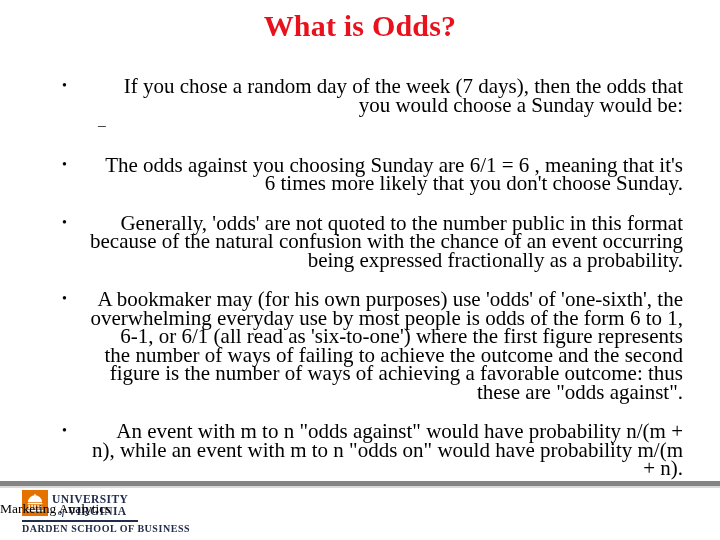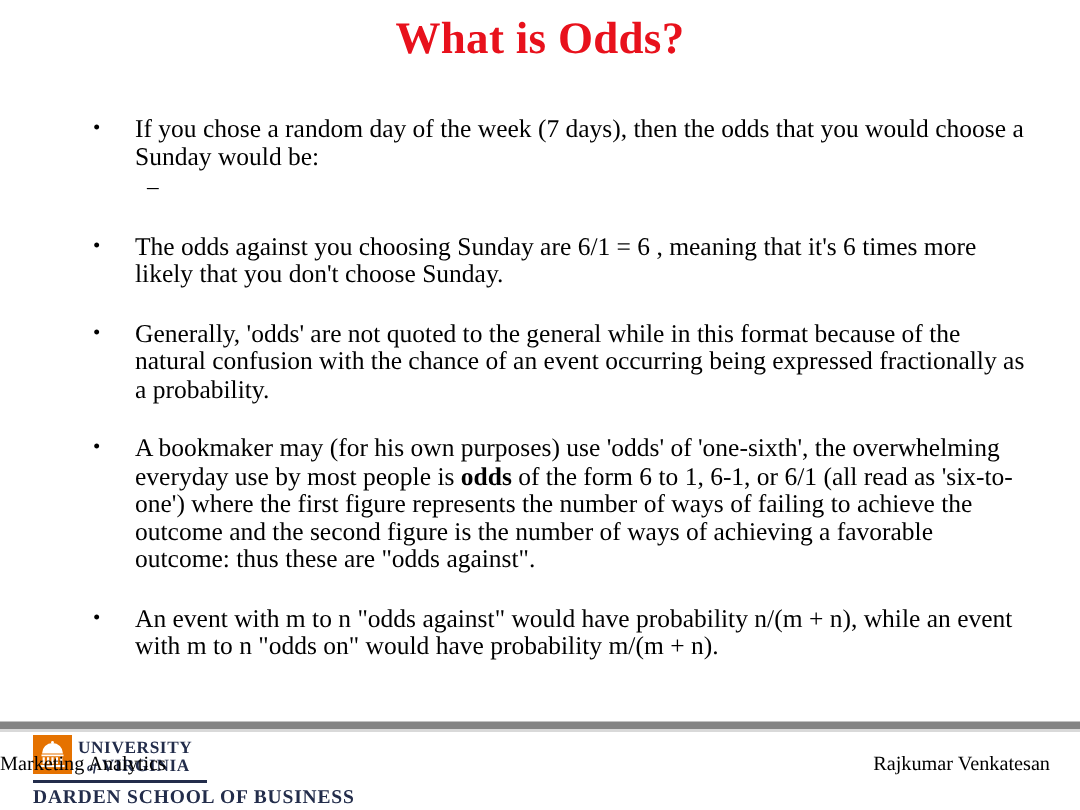--- a/index.html
+++ b/index.html
@@ -11,42 +11,42 @@
     text-align:center;padding-top:9px;font-size:30px;font-weight:bold;
     color:var(--title_red,#e8111c);letter-spacing:0.2px;
   }
   .bullets{position:absolute;left:62px;top:77px;width:622px;}
   .bullet-row{display:flex;align-items:flex-start;}
   .bullet-row.level1{margin-top:21px;}
   .bullet-row.level1:first-child{margin-top:0;}
   .bullet-row.level2{margin-left:36px;margin-top:2px;}
   .marker{flex:0 0 28px;font-size:14px;line-height:18.5px;}
   .level2 .marker{flex:0 0 24px;font-size:15.5px;}
-  .btext{font-size:17px;line-height:18.5px;max-width:593px;}
-  .seg-b{font-weight:bold;}
+  .btext{font-size:21px;line-height:18.5px;max-width:593px;text-align:right;}
+  .seg-b{font-weight:normal;}
   .seg-i{}
   .source-line{position:absolute;left:25px;top:457px;font-size:12.5px;}
   .divider{
     position:absolute;left:0;top:481px;width:720px;height:5px;
     background:var(--divider_gray,#848484);border-bottom:2px solid #d9d9d9;
   }
   .footer{position:absolute;left:0;top:488px;width:720px;height:52px;font-family:Liberation Serif, serif;}
   .footer-logo{position:absolute;left:22px;top:2px;width:116px;}
   .logo-top{display:flex;align-items:flex-start;}
   .logo-mark{
     flex:0 0 26px;width:26px;height:26px;background:var(--uva_orange,#e57200);
     display:flex;align-items:center;justify-content:center;
   }
   .logo-uva{margin-left:4px;color:var(--uva_navy,#232d4b);font-weight:bold;line-height:1.05;padding-top:3px;}
   .uva-line1{font-size:11.5px;letter-spacing:0.4px;}
   .uva-line2{font-size:11.5px;letter-spacing:0.4px;padding-left:6px;}
   .uva-of{font-style:italic;font-size:8px;letter-spacing:0;}
   .logo-sub{
     margin-top:3px;border-top:2px solid var(--uva_navy,#232d4b);padding-top:1px;
-    color:var(--uva_navy,#232d4b);font-size:13px;font-weight:bold;letter-spacing:0.55px;
+    color:var(--uva_navy,#232d4b);font-size:10px;font-weight:bold;letter-spacing:0.55px;
     white-space:nowrap;
   }
   .footer-center{position:absolute;left:0;top:13px;width:720px;text-align:left;font-size:13.5px;}
   .footer-right{position:absolute;right:20px;top:13px;font-size:13.5px;}
 </style>
 </head>
 <body>
 
 <div class="slide">
 
@@ -59,21 +59,21 @@
       </div>
       <div class="bullet-row level2">
         <span class="marker">–</span>
       </div>
       <div class="bullet-row level1">
         <span class="marker">•</span>
         <div class="btext"><span>The odds against you choosing Sunday are 6/1 = 6 , meaning that it's 6 times more likely that you don't choose Sunday.</span></div>
       </div>
       <div class="bullet-row level1">
         <span class="marker">•</span>
-        <div class="btext"><span>Generally, 'odds' are not quoted to the general while in this format because of the natural confusion with the chance of an event occurring being expressed fractionally as a probability.</span></div>
+        <div class="btext"><span>Generally, 'odds' are not quoted to the number public in this format because of the natural confusion with the chance of an event occurring being expressed fractionally as a probability.</span></div>
       </div>
       <div class="bullet-row level1">
         <span class="marker">•</span>
         <div class="btext"><span>A bookmaker may (for his own purposes) use 'odds' of 'one-sixth', the overwhelming everyday use by most people is </span><span class="seg-b">odds</span><span> of the form 6 to 1, 6-1, or 6/1 (all read as 'six-to-one') where the first figure represents the number of ways of failing to achieve the outcome and the second figure is the number of ways of achieving a </span><span class="seg-i">favorable</span><span> outcome: thus these are "odds against".</span></div>
       </div>
       <div class="bullet-row level1">
         <span class="marker">•</span>
         <div class="btext"><span>An event with </span><span class="seg-i">m</span><span> to </span><span class="seg-i">n</span><span> "odds against" would have probability </span><span class="seg-i">n</span><span>/(</span><span class="seg-i">m</span><span> + </span><span class="seg-i">n</span><span>), while an event with </span><span class="seg-i">m</span><span> to </span><span class="seg-i">n</span><span> "odds on" would have probability </span><span class="seg-i">m</span><span>/(</span><span class="seg-i">m</span><span> + </span><span class="seg-i">n</span><span>).</span></div>
       </div>
     </div>
@@ -100,16 +100,15 @@
           </svg>
         </div>
         <div class="logo-uva">
           <div class="uva-line1">UNIVERSITY</div>
           <div class="uva-line2"><span class="uva-of">of</span> <span>VIRGINIA</span></div>
         </div>
       </div>
       <div class="logo-sub">DARDEN SCHOOL OF BUSINESS</div>
     </div>
     <div class="footer-center">Marketing Analytics</div>
-    <div class="footer-right">Rajkumar Venkatesan</div>
   </div>
 
 </div>
 
 </body></html>

